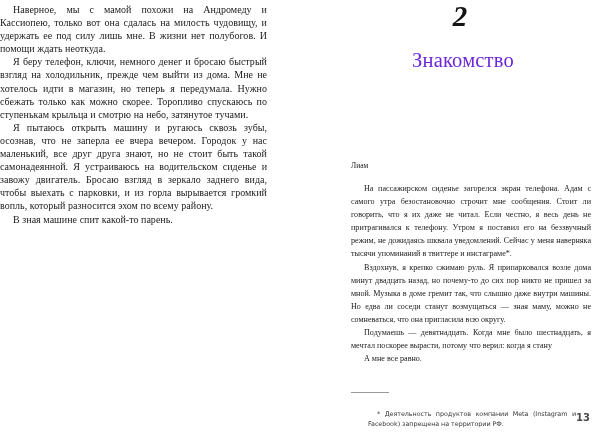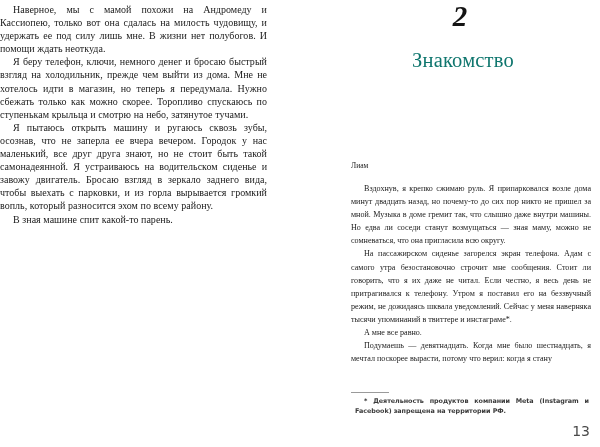--- a/index.html
+++ b/index.html
@@ -82,21 +82,21 @@
 
   .chapter-title {
     position: absolute;
     left: 8px;
     right: 12px;
     top: 47px;
     text-align: center;
     font-size: 20.5px;
     line-height: 26px;
     font-weight: 400;
-    color: #0f766e;
+    color: #6d28d9;
     font-family: "Liberation Serif", "DejaVu Serif", serif;
     letter-spacing: 0.2px;
   }
   .chapter-title .t-line {
     display: block;
     white-space: nowrap;
   }
 
   .pov-label {
     position: absolute;
@@ -132,37 +132,36 @@
   }
 
   .footnote-rule {
     width: 38px;
     height: 1.2px;
     background: #9a9a9a;
     margin: 0 0 4px 0;
   }
 
   .footnote-text {
-    margin: 4px;
+    margin: 17px;
     font-size: 6.4px;
     line-height: 9.4px;
     text-align: justify;
     text-indent: 9px;
     color: #3a3a3a;
     font-family: "DejaVu Sans", "Liberation Sans", sans-serif;
     letter-spacing: -0.05px;
-    font-weight: bold;
   }
 
   .page-number {
     position: absolute;
     right: 10px;
-    bottom: 8px;
-    font-size: 14px;
-    font-weight: 400;
+    bottom: 24px;
+    font-size: 10px;
+    font-weight: 700;
     color: #4a4a4a;
     font-family: "DejaVu Sans", "Liberation Sans", sans-serif;
   }
 </style>
 </head>
 <body>
 
 <div class="spread">
 
   <div class="page-left">
@@ -178,24 +177,24 @@
 
     <div class="chapter-number">2</div>
 
     <div class="chapter-title">
       <span class="t-line">Знакомство</span>
     </div>
 
     <div class="pov-label">Лиам</div>
 
     <div class="right-body">
+      <p>На пассажирском сиденье загорелся экран телефона. Адам с самого утра безостановочно строчит мне сообщения. Стоит ли говорить, что я их даже не читал. Если честно, я весь день не притрагивался к телефону. Утром я поставил его на беззвучный режим, не дожидаясь шквала уведомлений. Сейчас у меня наверняка тысячи упоминаний в твиттере и инстаграме*.</p>
       <p>Вздохнув, я крепко сжимаю руль. Я припарковался возле дома минут двадцать назад, но почему-то до сих пор никто не пришел за мной. Музыка в доме гремит так, что слышно даже внутри машины. Но едва ли соседи станут возмущаться — зная маму, можно не сомневаться, что она пригласила всю округу.</p>
-      <p>На пассажирском сиденье загорелся экран телефона. Адам с самого утра безостановочно строчит мне сообщения. Стоит ли говорить, что я их даже не читал. Если честно, я весь день не притрагивался к телефону. Утром я поставил его на беззвучный режим, не дожидаясь шквала уведомлений. Сейчас у меня наверняка тысячи упоминаний в твиттере и инстаграме*.</p>
+      <p>Подумаешь — девятнадцать. Когда мне было шестнадцать, я мечтал поскорее вырасти, потому что верил: когда я стану</p>
       <p>А мне все равно.</p>
-      <p>Подумаешь — девятнадцать. Когда мне было шестнадцать, я мечтал поскорее вырасти, потому что верил: когда я стану</p>
     </div>
 
     <div class="footnote">
       <div class="footnote-rule"></div>
       <p class="footnote-text">* Деятельность продуктов компании Meta (Instagram и Facebook) запрещена на территории РФ.</p>
     </div>
 
     <div class="page-number">13</div>
 
   </div>

